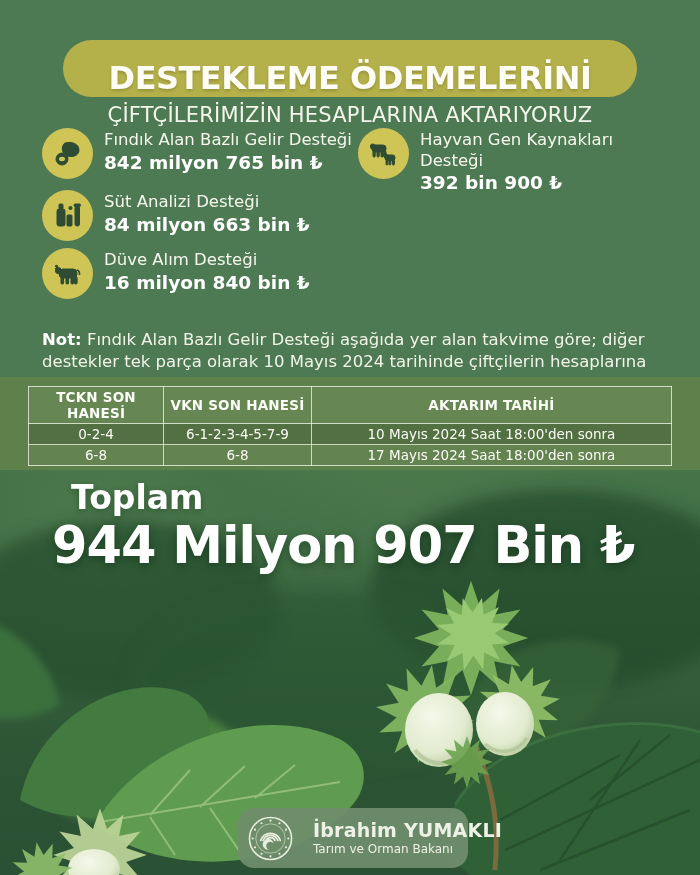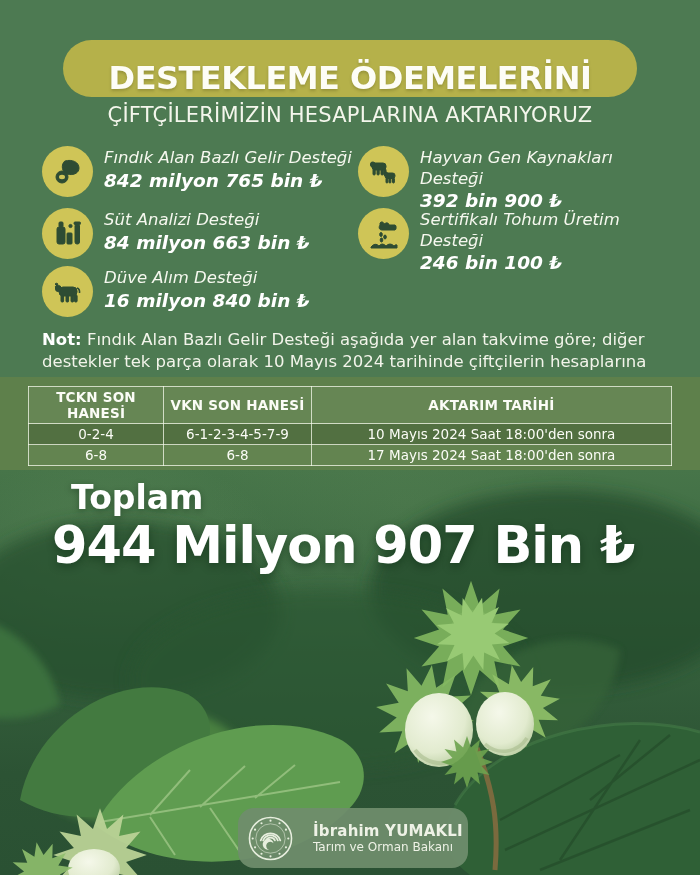--- a/index.html
+++ b/index.html
@@ -18,24 +18,23 @@
   .banner h1{
     margin:0;font-size:32px;font-weight:800;letter-spacing:-.5px;white-space:nowrap;
     color:#fdfdf6;text-shadow:0 2px 3px rgba(60,60,10,.25);
   }
   .subtitle{
     position:absolute;left:0;top:103px;width:700px;text-align:center;
     font-size:21px;font-weight:500;color:#f4f6ec;letter-spacing:.2px;
   }
   
   .supports{
-    position:absolute;left:42px;top:146px;width:630px;
+    position:absolute;left:42px;top:128px;width:630px;
     display:grid;grid-template-columns:316px 1fr;grid-template-rows:62px 58px 58px;
     grid-auto-flow:column;
-    font-style:italic;
   }
   .support-item{display:flex;align-items:flex-start;gap:11px;}
   .icon-circle{
     flex:0 0 51px;width:51px;height:51px;border-radius:50%;
     background:#cfc557;display:flex;align-items:center;justify-content:center;
   }
   .icon-circle svg{width:32px;height:32px;fill:#2e4c33;stroke:#2e4c33;}
   .support-text{padding-top:2px;line-height:1.25;}
   .support-title{font-size:16.5px;font-weight:400;color:#f6f8ef;}
   .support-amount{font-size:18.5px;font-weight:800;color:#fff;}
@@ -83,21 +82,21 @@
   }
   
   .badge{
     position:absolute;left:238px;top:338px;width:230px;height:60px;
     background:rgba(111,141,109,.93);border-radius:16px;
     display:flex;align-items:center;padding:0 10px;gap:8px;z-index:5;
   }
   .badge .logo{flex:0 0 45px;}
   .badge .vline{width:2px;height:38px;background:rgba(240,245,232,.8);border-radius:2px;}
   .badge-text{line-height:1.2;padding-left:4px;color:#eef2e6;}
-  .minister-name{font-size:15px;font-weight:800;letter-spacing:.2px;white-space:nowrap;}
+  .minister-name{font-size:19px;font-weight:800;letter-spacing:.2px;white-space:nowrap;}
   .minister-title{font-size:12px;font-weight:400;white-space:nowrap;}
 </style>
 </head>
 <body>
 
 <div class="poster">
 
   <div class="banner">
     <h1>DESTEKLEME ÖDEMELERİNİ</h1>
   </div>
@@ -171,35 +170,20 @@
           <rect x="21" y="22" width="1.9" height="5" rx="0.9"></rect>
           <rect x="24.5" y="22" width="1.9" height="5" rx="0.9"></rect>
         </svg>
       </div>
       <div class="support-text">
         <div class="support-title">Hayvan Gen Kaynakları Desteği</div>
         <div class="support-amount">392 bin 900 ₺</div>
       </div>
     </div>
 
-    <div class="support-item">
-      <div class="icon-circle">
-        <svg viewBox="0 0 32 32">
-          <path d="M12 5 C13 3.5 15 3.5 15.5 5 L16 6 L18 5 C19.5 4.5 21 5.5 21 7 L27 7 C28.5 7 28.5 12 27 12 L14 12 C11 12 10.5 9 12 7 Z"></path>
-          <ellipse cx="13" cy="16.5" rx="1.3" ry="2"></ellipse>
-          <ellipse cx="17" cy="19" rx="1.3" ry="2"></ellipse>
-          <ellipse cx="13.5" cy="22" rx="1.3" ry="2"></ellipse>
-          <path d="M3 29 Q7 24 11 28 Q14 24 18 28 Q22 24 26 28 Q28 26 29 27 L29 30 L3 30 Z"></path>
-        </svg>
-      </div>
-      <div class="support-text">
-        <div class="support-title">Sertifikalı Tohum Üretim Desteği</div>
-        <div class="support-amount">246 bin 100 ₺</div>
-      </div>
-    </div>
 
   </div>
 
   <div class="note">
     <b>Not:</b>
     <span>Fındık Alan Bazlı Gelir Desteği aşağıda yer alan takvime göre; diğer destekler tek parça olarak 10 Mayıs 2024 tarihinde çiftçilerin hesaplarına aktarılacaktır.</span>
   </div>
 
   <div class="band">
     <table class="schedule">

